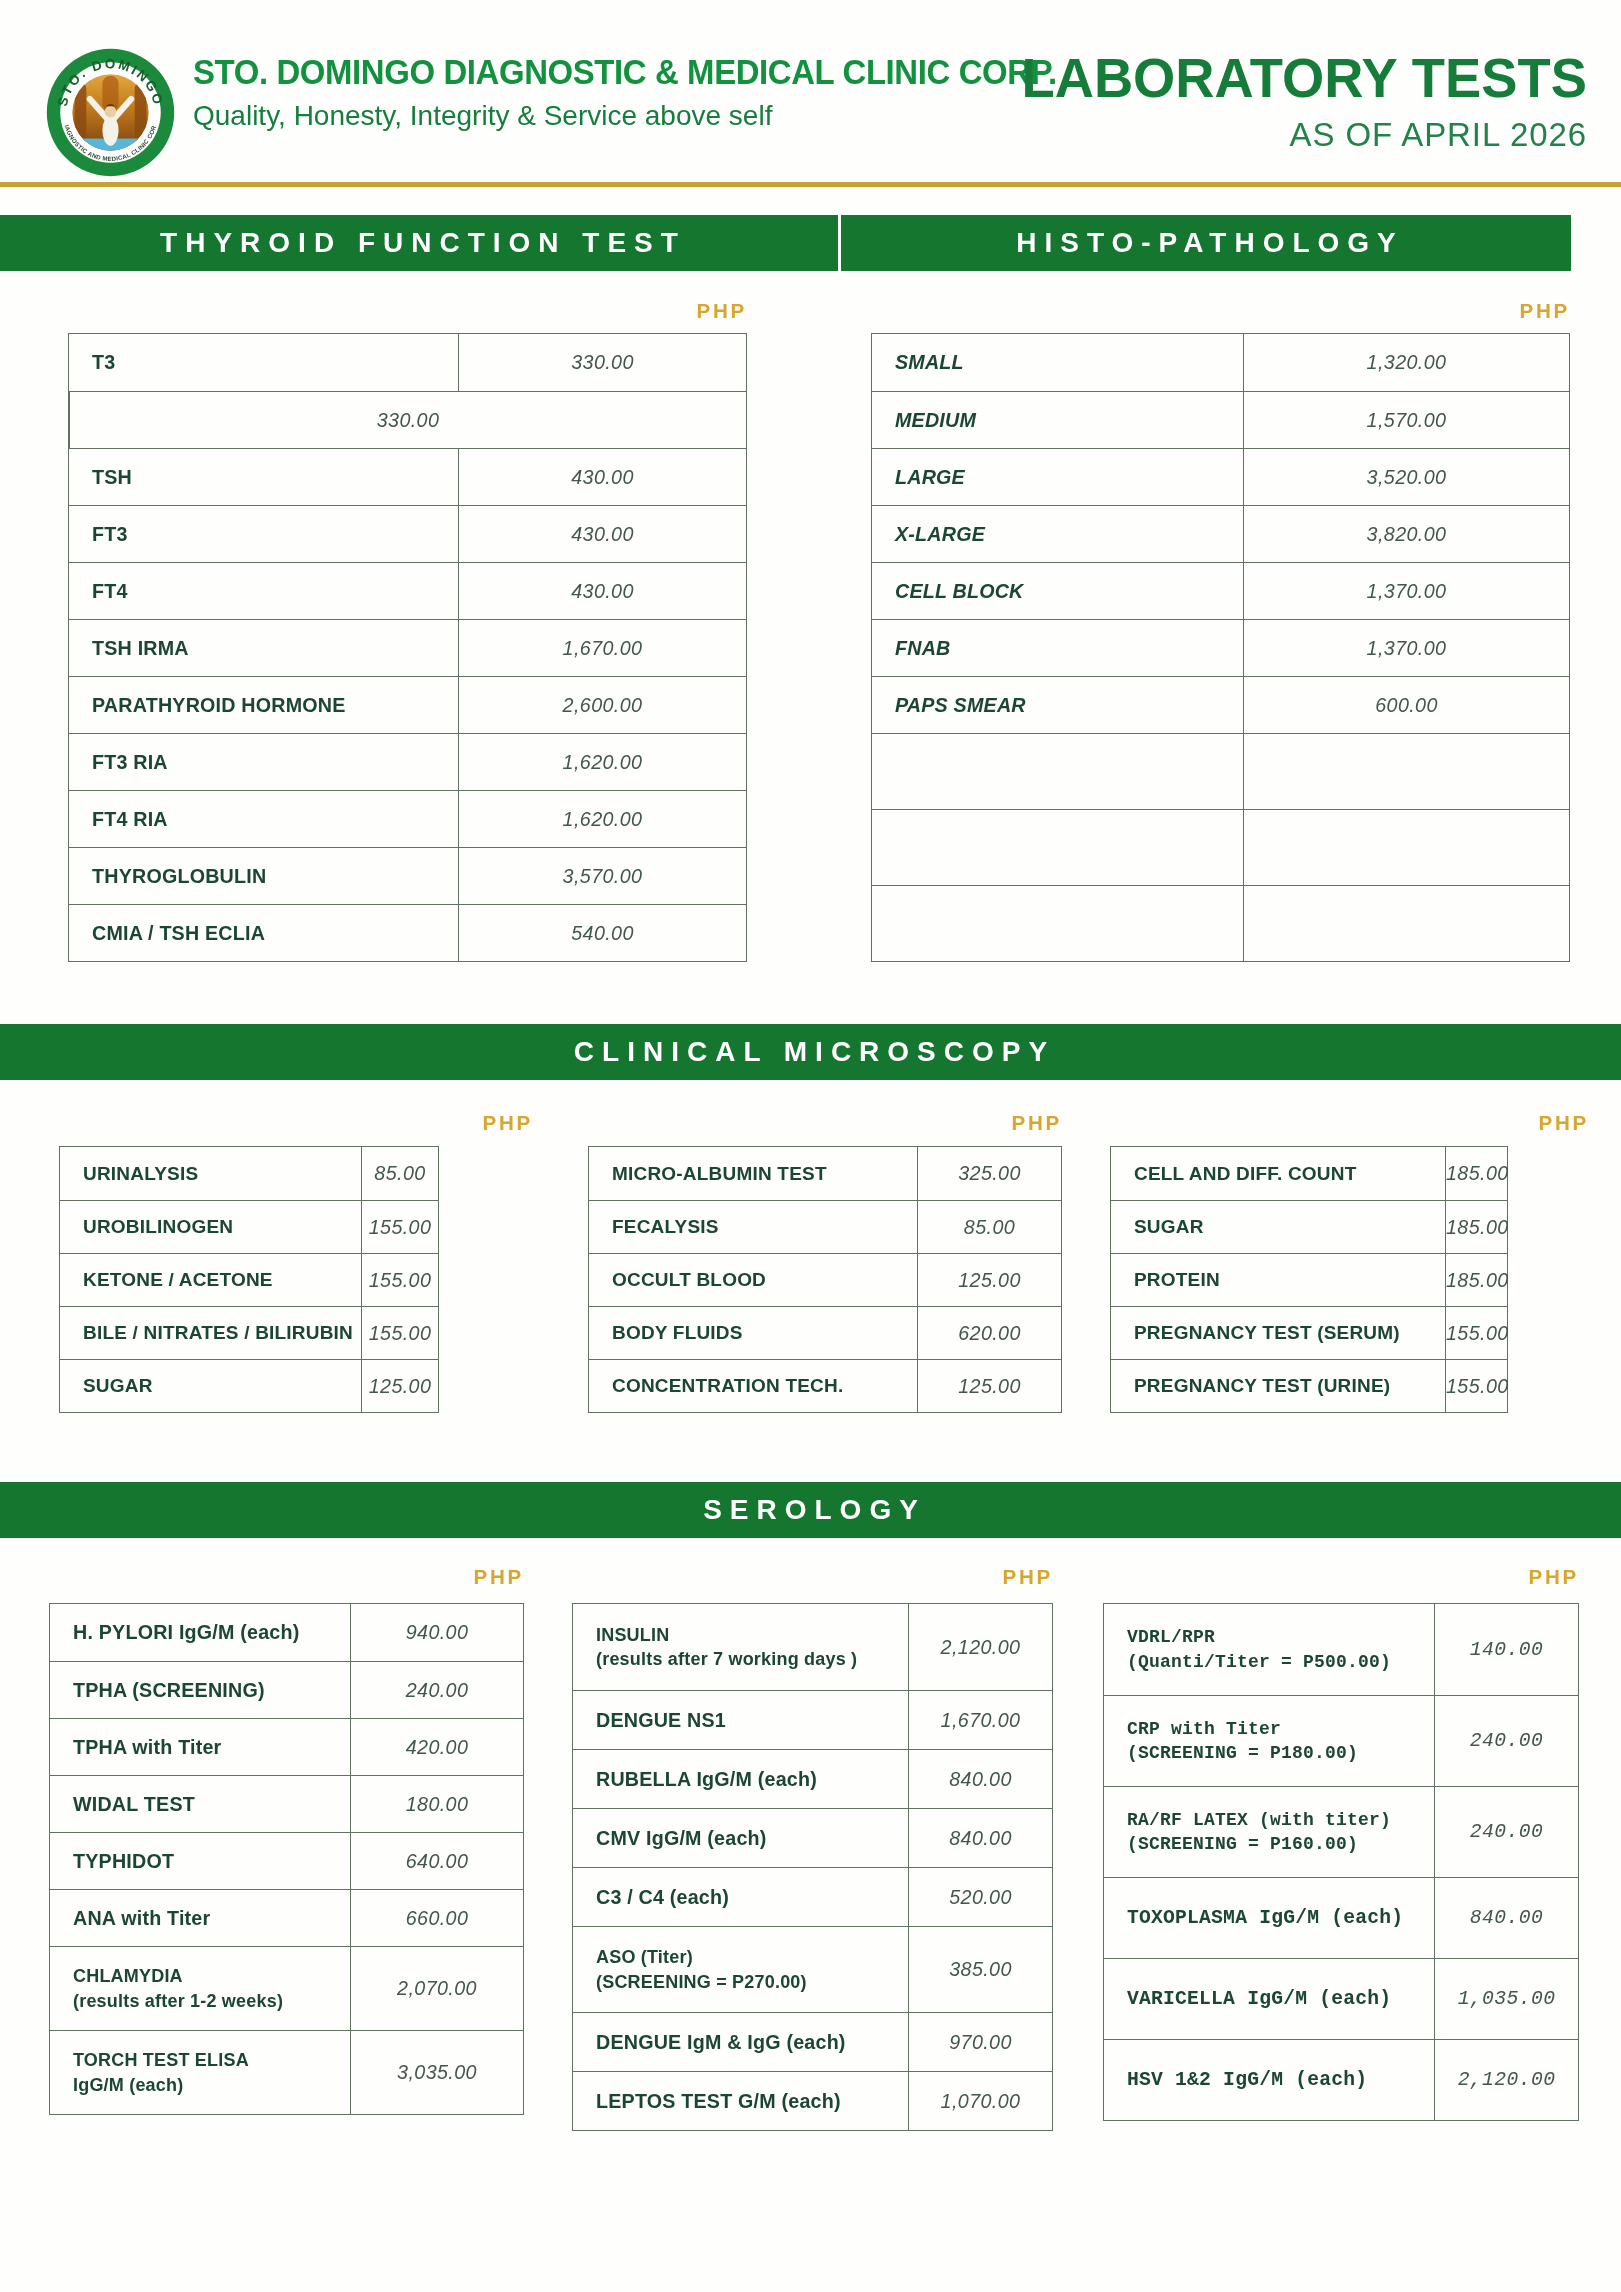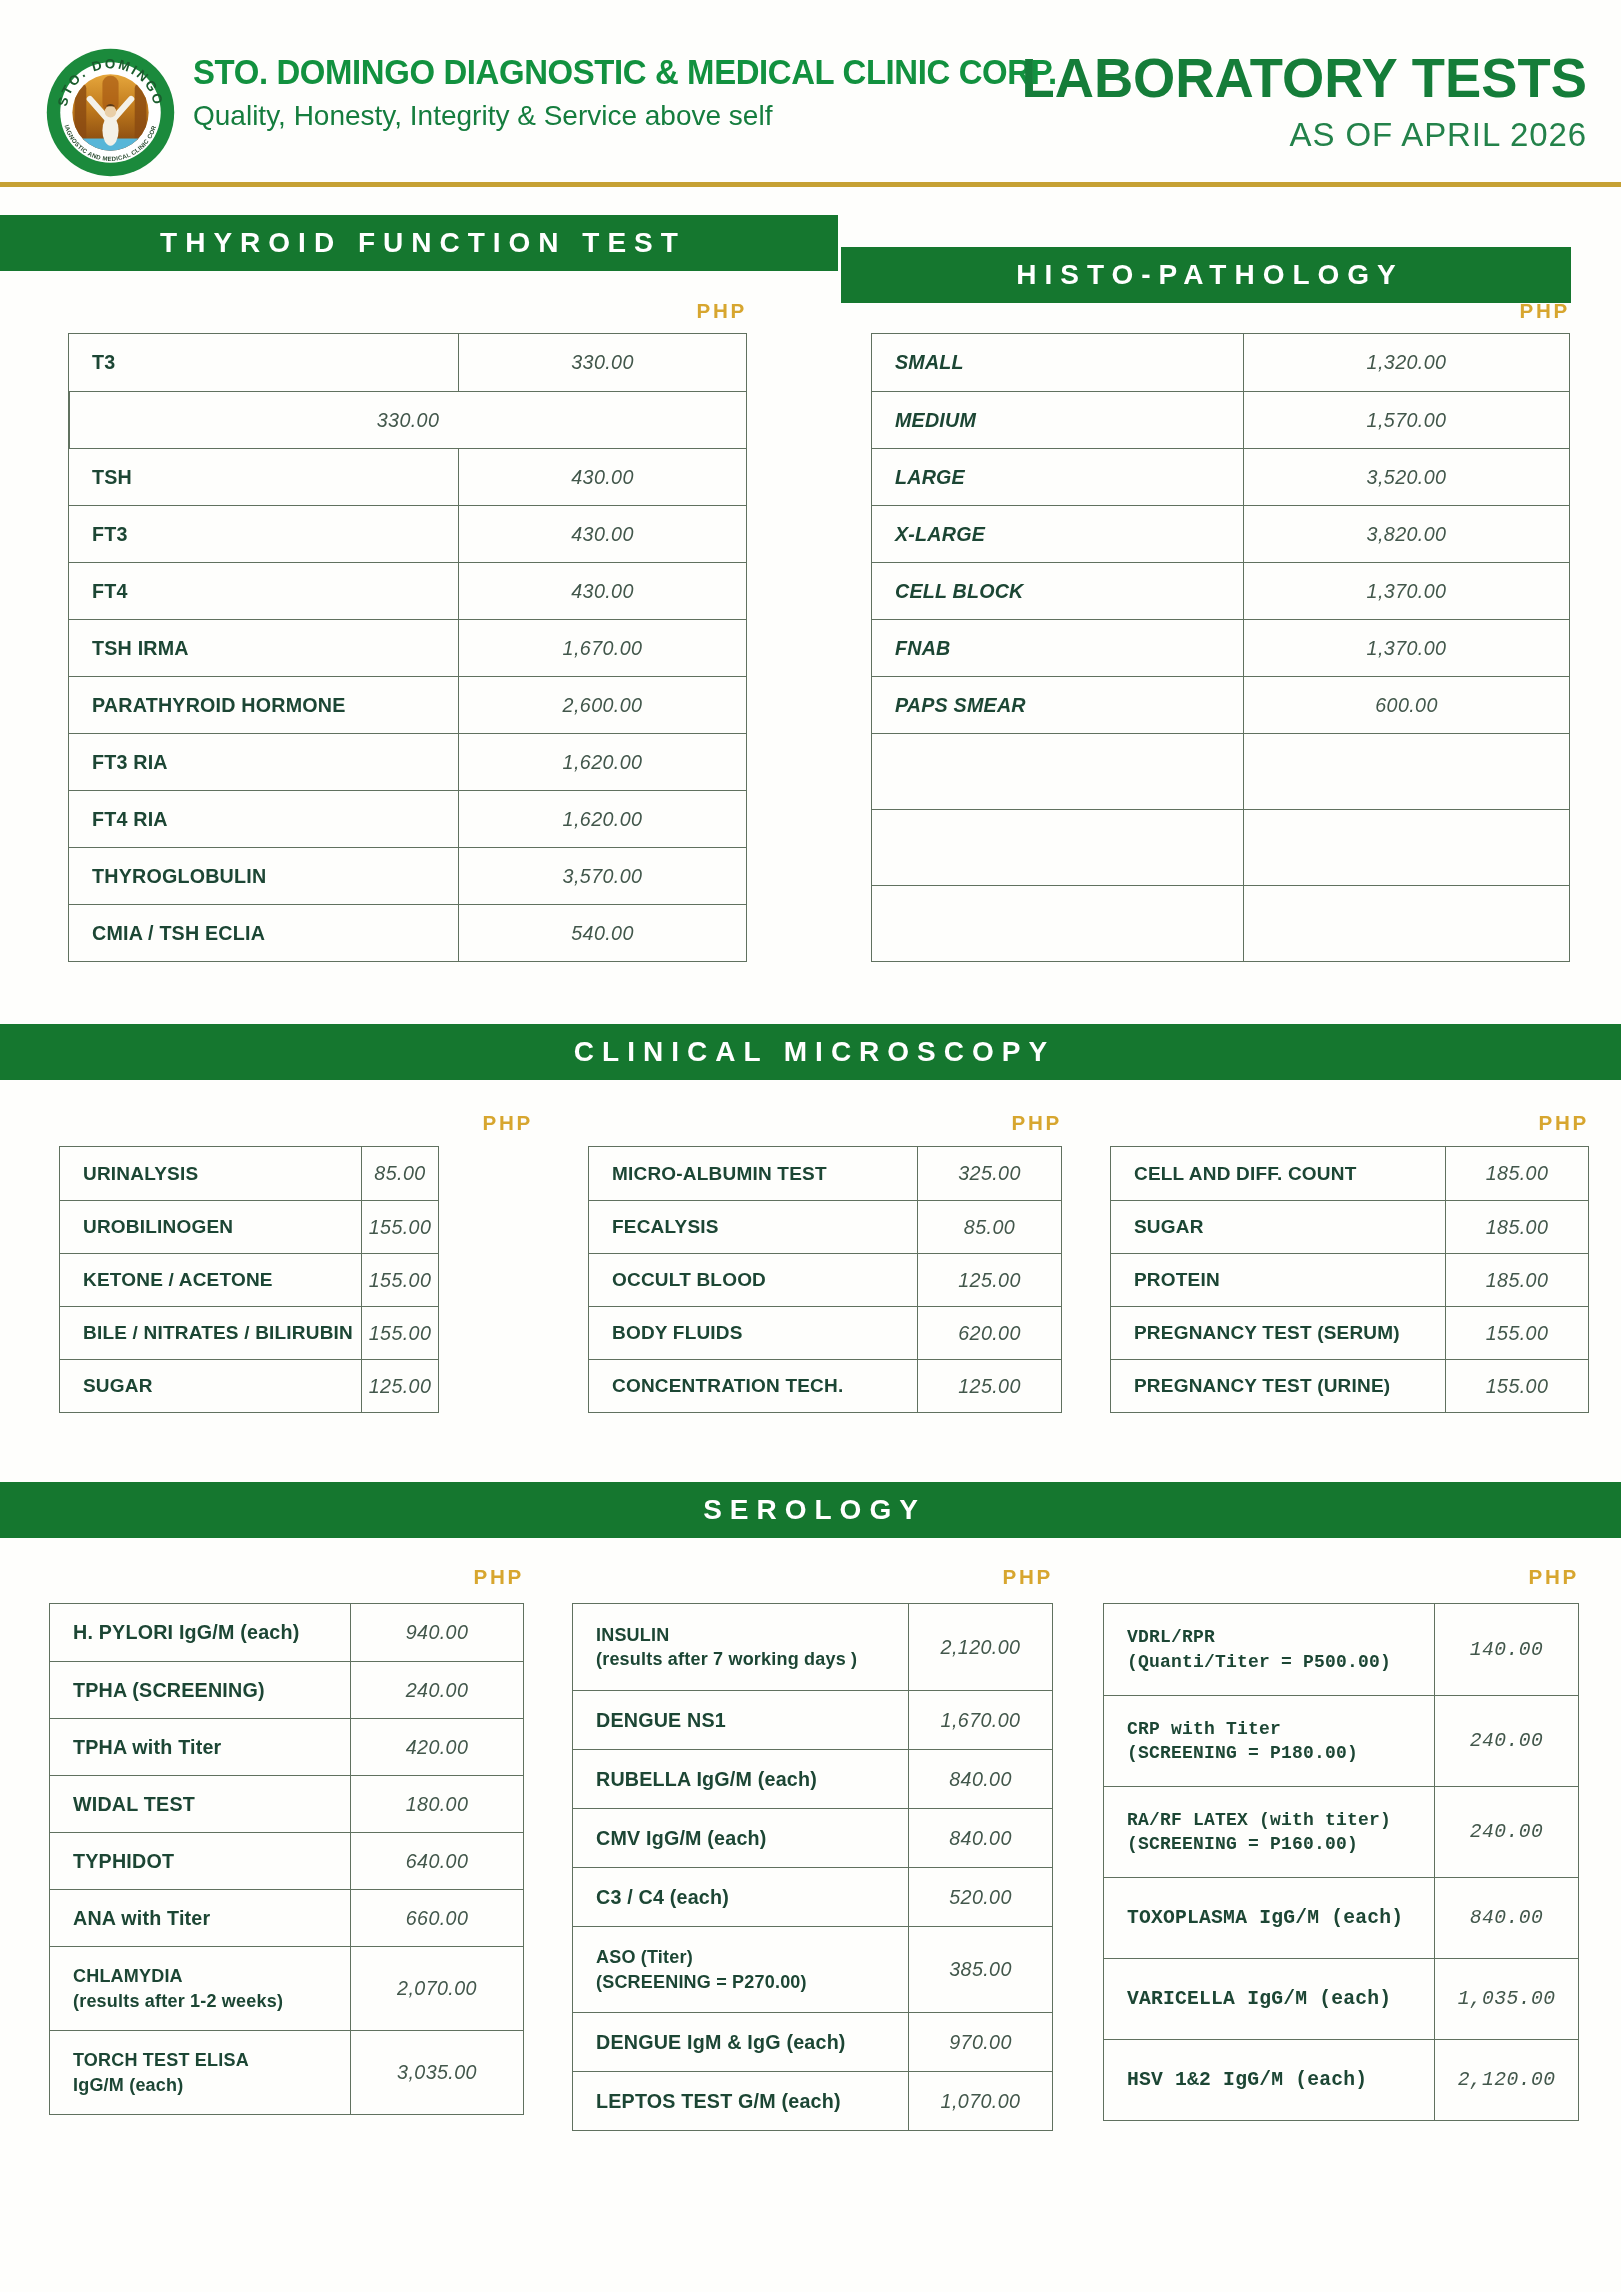--- a/index.html
+++ b/index.html
@@ -38,21 +38,21 @@
   .gold-line { position:absolute; left:0; top:182px; width:1621px; height:4.5px; background:#c6a133; }
 
   
   .banner {
     position:absolute; height:56px; background:#15772f;
     display:flex; align-items:center; justify-content:center;
     color:#ffffff; font-weight:bold; font-size:28px;
     letter-spacing:8px; text-indent:8px; white-space:nowrap;
   }
   .banner-thyroid { left:0;    top:215px;  width:838px;  }
-  .banner-histo   { left:841px; top:215px; width:730px;margin-top:32px;  }
+  .banner-histo   { left:841px; top:215px; width:730px;  }
   .banner-micro   { left:0;    top:1024px; width:1621px; }
   .banner-sero    { left:0;    top:1482px; width:1621px; }
 
   
   .php {
     position:absolute; text-align:right;
     font-size:20.6px; font-weight:bold; letter-spacing:2.7px; color:#d7a62f;
   }
   .php-thy { left:68px;   width:679px; top:299px;  }
   .php-his { left:871px;  width:699px; top:299px;  }
@@ -91,21 +91,21 @@
   .t-thy .row { height:57px;gap:16px; }
   .t-thy .cell.name { width:373px; }
 
   .t-his { left:871px; top:333px; width:699px; }
   .t-his .row { height:57px; }
   .t-his .row.empty { height:76px; }
   .t-his .cell.name { width:371px;font-style:italic; }
 
   .t-cm1 { left:59px;   top:1146px; width:380px; }
   .t-cm2 { left:588px;  top:1146px; width:474px; }
-  .t-cm3 { left:1110px; top:1146px; width:479px; }
+  .t-cm3 { left:1110px; top:1146px; width:398px; }
   .t-cm1 .row, .t-cm2 .row, .t-cm3 .row { height:53px; }
   .t-cm1 .cell.name { width:301px; font-size:19px; }
   .t-cm2 .cell.name { width:328px; font-size:19px; }
   .t-cm3 .cell.name { width:334px; font-size:19px; }
 
   .t-se1 { left:49px;   top:1603px; width:475px; }
   .t-se1 .row { height:57px; }
   .t-se1 .row.two { height:84px; }
   .t-se1 .cell.name { width:300px; }
 

